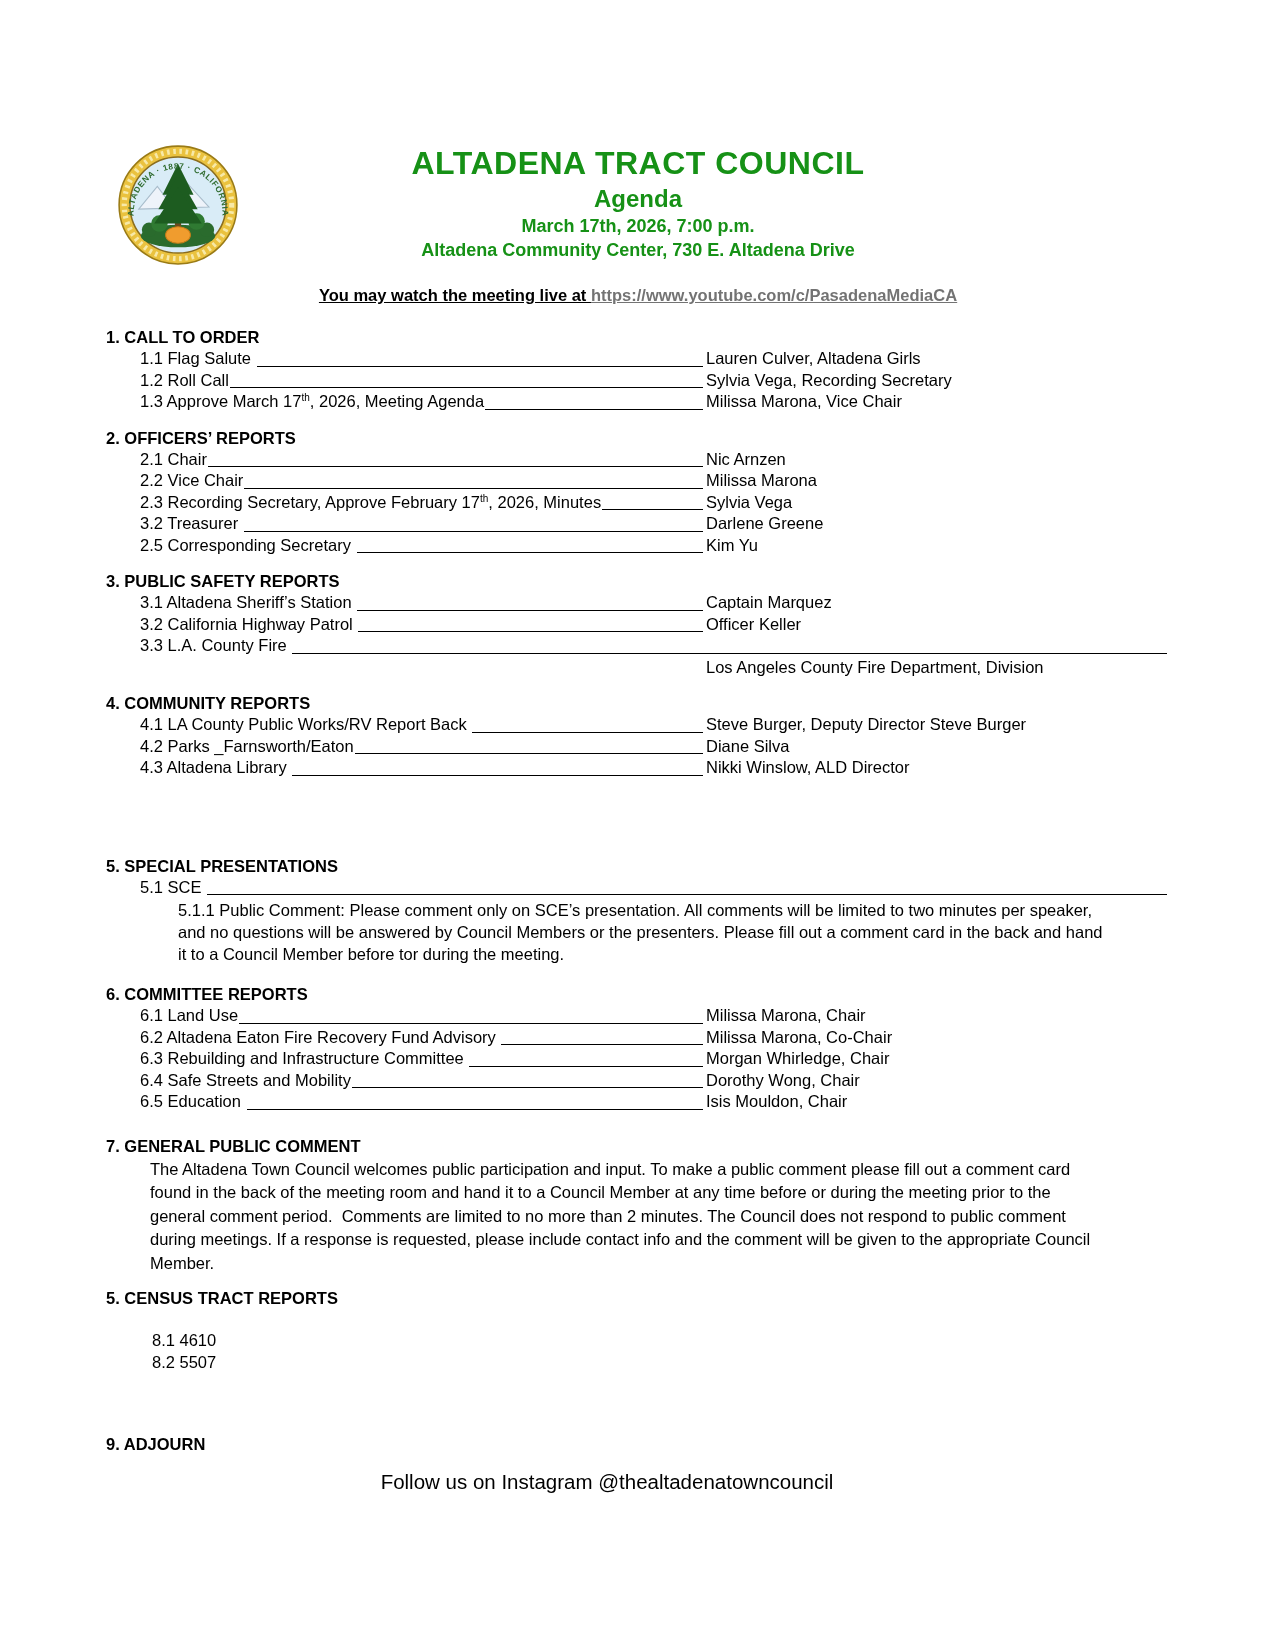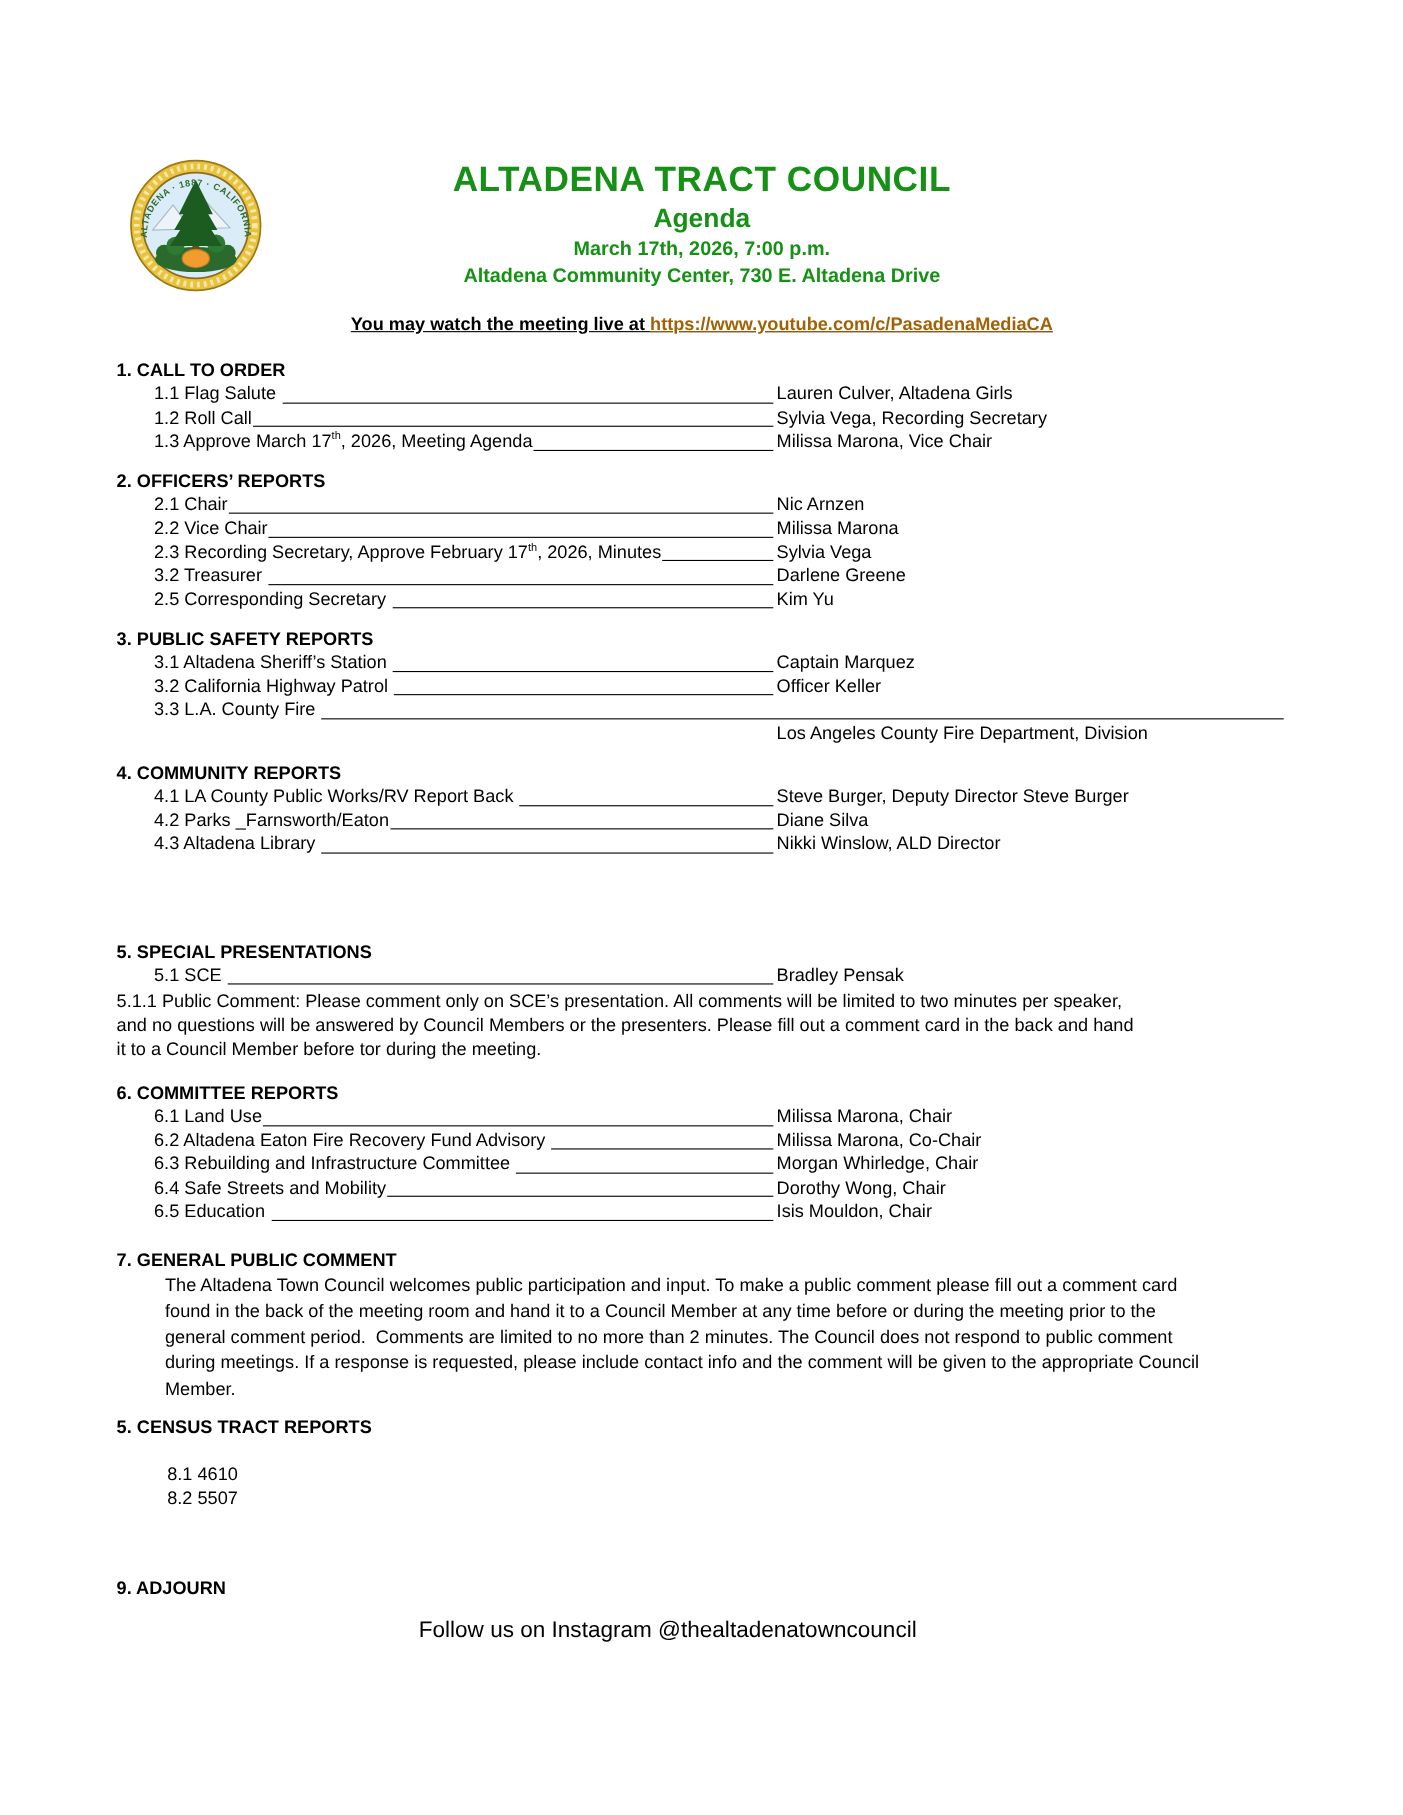--- a/index.html
+++ b/index.html
@@ -18,40 +18,40 @@
   .seal{position:absolute;left:116px;top:143px;width:124px;height:124px;}
   .titles{text-align:center;}
   .title{font-size:32px;font-weight:bold;letter-spacing:.5px;}
   .subtitle{font-size:24px;font-weight:bold;margin-top:3px;}
   .dateline,.venue{font-size:18px;font-weight:bold;margin-top:3px;}
   .green{color:#169116;}
   .watch{
     text-align:center;margin-top:25px;font-size:16.5px;font-weight:bold;
   }
   .watch .inner{text-decoration:underline;}
-  .watch a{color:#a16207;text-decoration:underline;cursor:pointer;}
+  .watch a{color:#737373;text-decoration:underline;cursor:pointer;}
   
   .section{margin-top:14px;}
   #sec1{margin-top:21px;}
   #sec5{margin-top:76px;}
   #sec6{margin-top:18px;}
   #sec7{margin-top:22px;}
   #sec8{margin-top:12px;}
   #sec9{margin-top:60px;}
   .sec-head{font-size:16.5px;font-weight:bold;line-height:22px;}
   .rows{margin-left:34px;}
   .row{display:flex;align-items:flex-end;font-size:16.5px;line-height:21.5px;}
   .row .label{white-space:pre;flex:0 0 auto;}
   .row .label sup{font-size:10px;line-height:0;}
   .fill{flex:1 1 auto;height:0;border-bottom:1.4px solid #000;margin:0 3px 3px 1px;}
   .nofill{flex:1 1 auto;}
   .name{flex:0 0 464px;white-space:pre;}
   .name-wrap{padding-left:22px;}
   .note{
-    max-width:932px;font-size:16.5px;line-height:22px;
+    margin-left:72px;max-width:932px;font-size:16.5px;line-height:22px;
     white-space:pre-wrap;margin-top:1px;
   }
   .para{
     margin-left:44px;max-width:960px;font-size:16.5px;line-height:23.5px;
     white-space:pre-wrap;margin-top:1px;
   }
   .plain-rows{margin-left:46px;margin-top:21px;}
   .plain-row{font-size:16.5px;line-height:21.5px;}
   
   .footer{
@@ -194,21 +194,20 @@
       </div>
     </div>
   </div>
 
   <div class="section" id="sec5">
     <div class="sec-head">5. SPECIAL PRESENTATIONS</div>
     <div class="rows">
       <div class="row">
         <span class="label">5.1 SCE </span>
         <span class="fill"></span>
-        <span class="name">Bradley Pensak</span>
       </div>
     </div>
     <div class="note">5.1.1 Public Comment: Please comment only on SCE’s presentation. All comments will be limited to two minutes per speaker, and no questions will be answered by Council Members or the presenters. Please fill out a comment card in the back and hand it to a Council Member before tor during the meeting.</div>
   </div>
 
   <div class="section" id="sec6">
     <div class="sec-head">6. COMMITTEE REPORTS</div>
     <div class="rows">
       <div class="row">
         <span class="label">6.1 Land Use</span>

